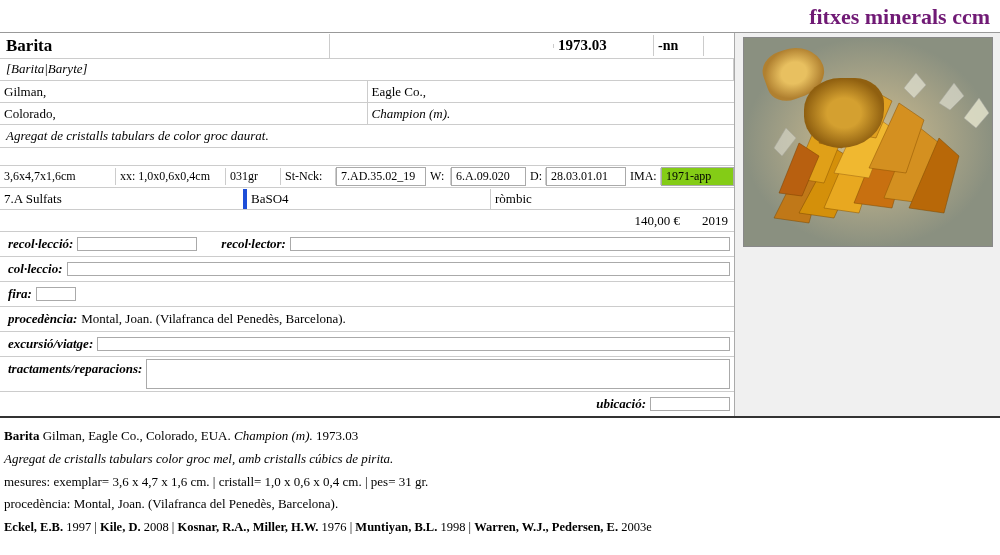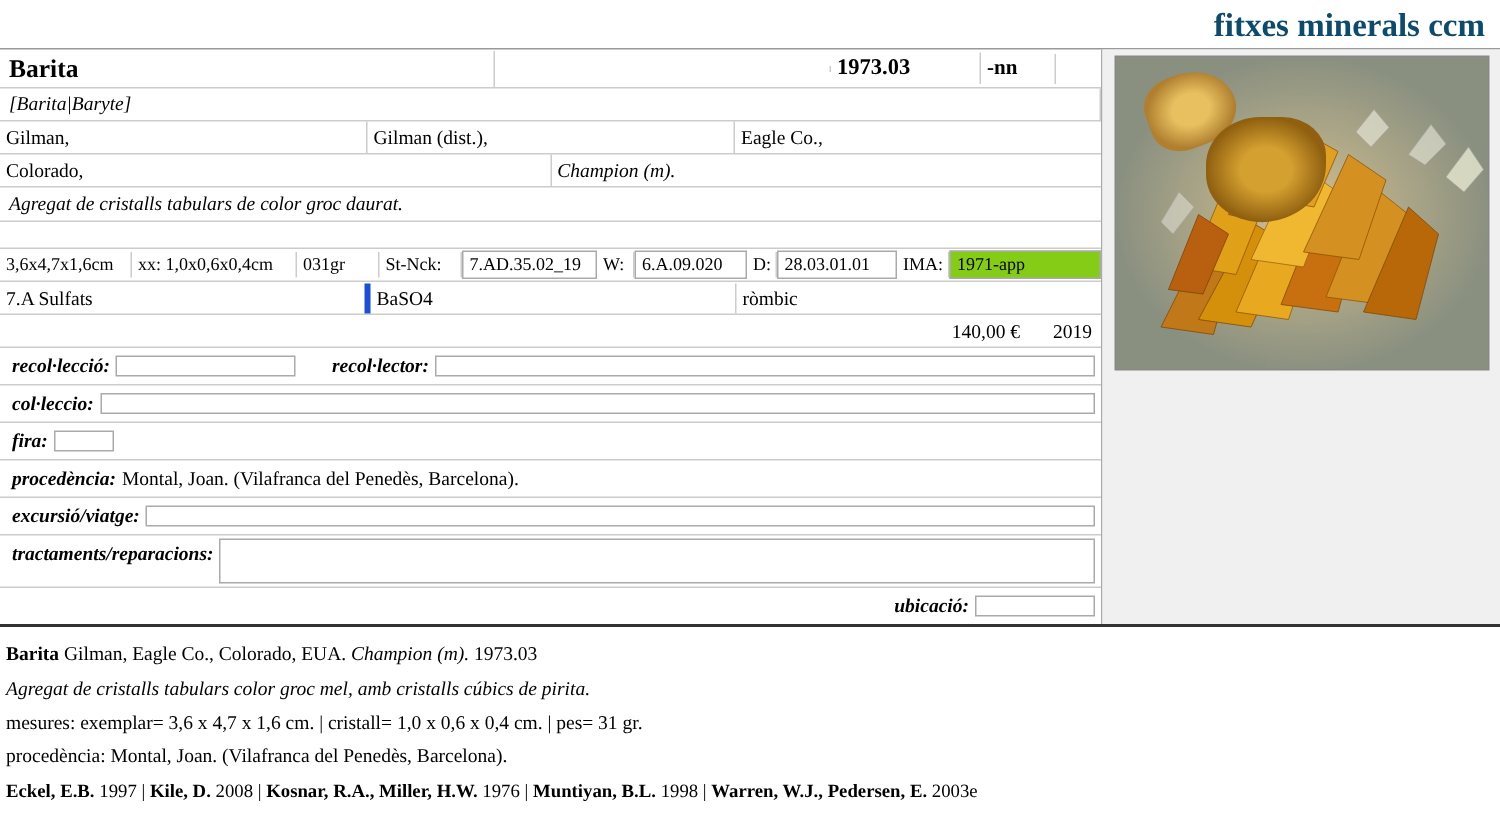--- a/index.html
+++ b/index.html
@@ -9,21 +9,21 @@
       background: #fff;
       width: 1000px;
       height: 555px;
       overflow: hidden;
     }
     .header {
       text-align: right;
       padding: 4px 10px 2px 0;
       font-size: 22px;
       font-weight: bold;
-      color: #0c4a6e;
+      color: #701a75;
       border-bottom: 1px solid #999;
     }
     .main-area {
       display: flex;
       flex-direction: row;
     }
     .form-area {
       flex: 1;
       border-right: 1px solid #aaa;
     }
@@ -200,23 +200,20 @@
       <div class="row">
         <div class="italic-title" style="border-right:1px solid #ccc;">
           <span>[Barita|Baryte]</span>
         </div>
       </div>
 
       <div class="row">
         <div class="cell" style="flex:2; border-right:1px solid #ccc;">
           <span>Gilman,</span>
         </div>
-        <div class="cell" style="flex:2; border-right:1px solid #ccc;">
-          <span>Gilman (dist.),</span>
-        </div>
         <div class="cell" style="flex:2;">
           <span>Eagle Co.,</span>
         </div>
       </div>
 
       <div class="row">
         <div class="cell" style="flex:2; border-right:1px solid #ccc;">
           <span>Colorado,</span>
         </div>
         <div class="cell" style="flex:2; font-style:italic;">
@@ -224,21 +221,21 @@
         </div>
       </div>
 
       <div class="description-row">
         <span>Agregat de cristalls tabulars de color groc daurat.</span>
       </div>
 
       <div class="empty-row"></div>
 
       <div class="measures-row">
-        <div class="meas-cell" style="width:88px;">
+        <div class="meas-cell" style="width:116px;">
           <span>3,6x4,7x1,6cm</span>
         </div>
         <div class="meas-cell" style="width:110px;">
           <span>xx: 1,0x0,6x0,4cm</span>
         </div>
         <div class="meas-cell" style="width:55px;">
           <span>031gr</span>
         </div>
         <div class="meas-cell" style="width:55px;">
           <span>St-Nck:</span>

